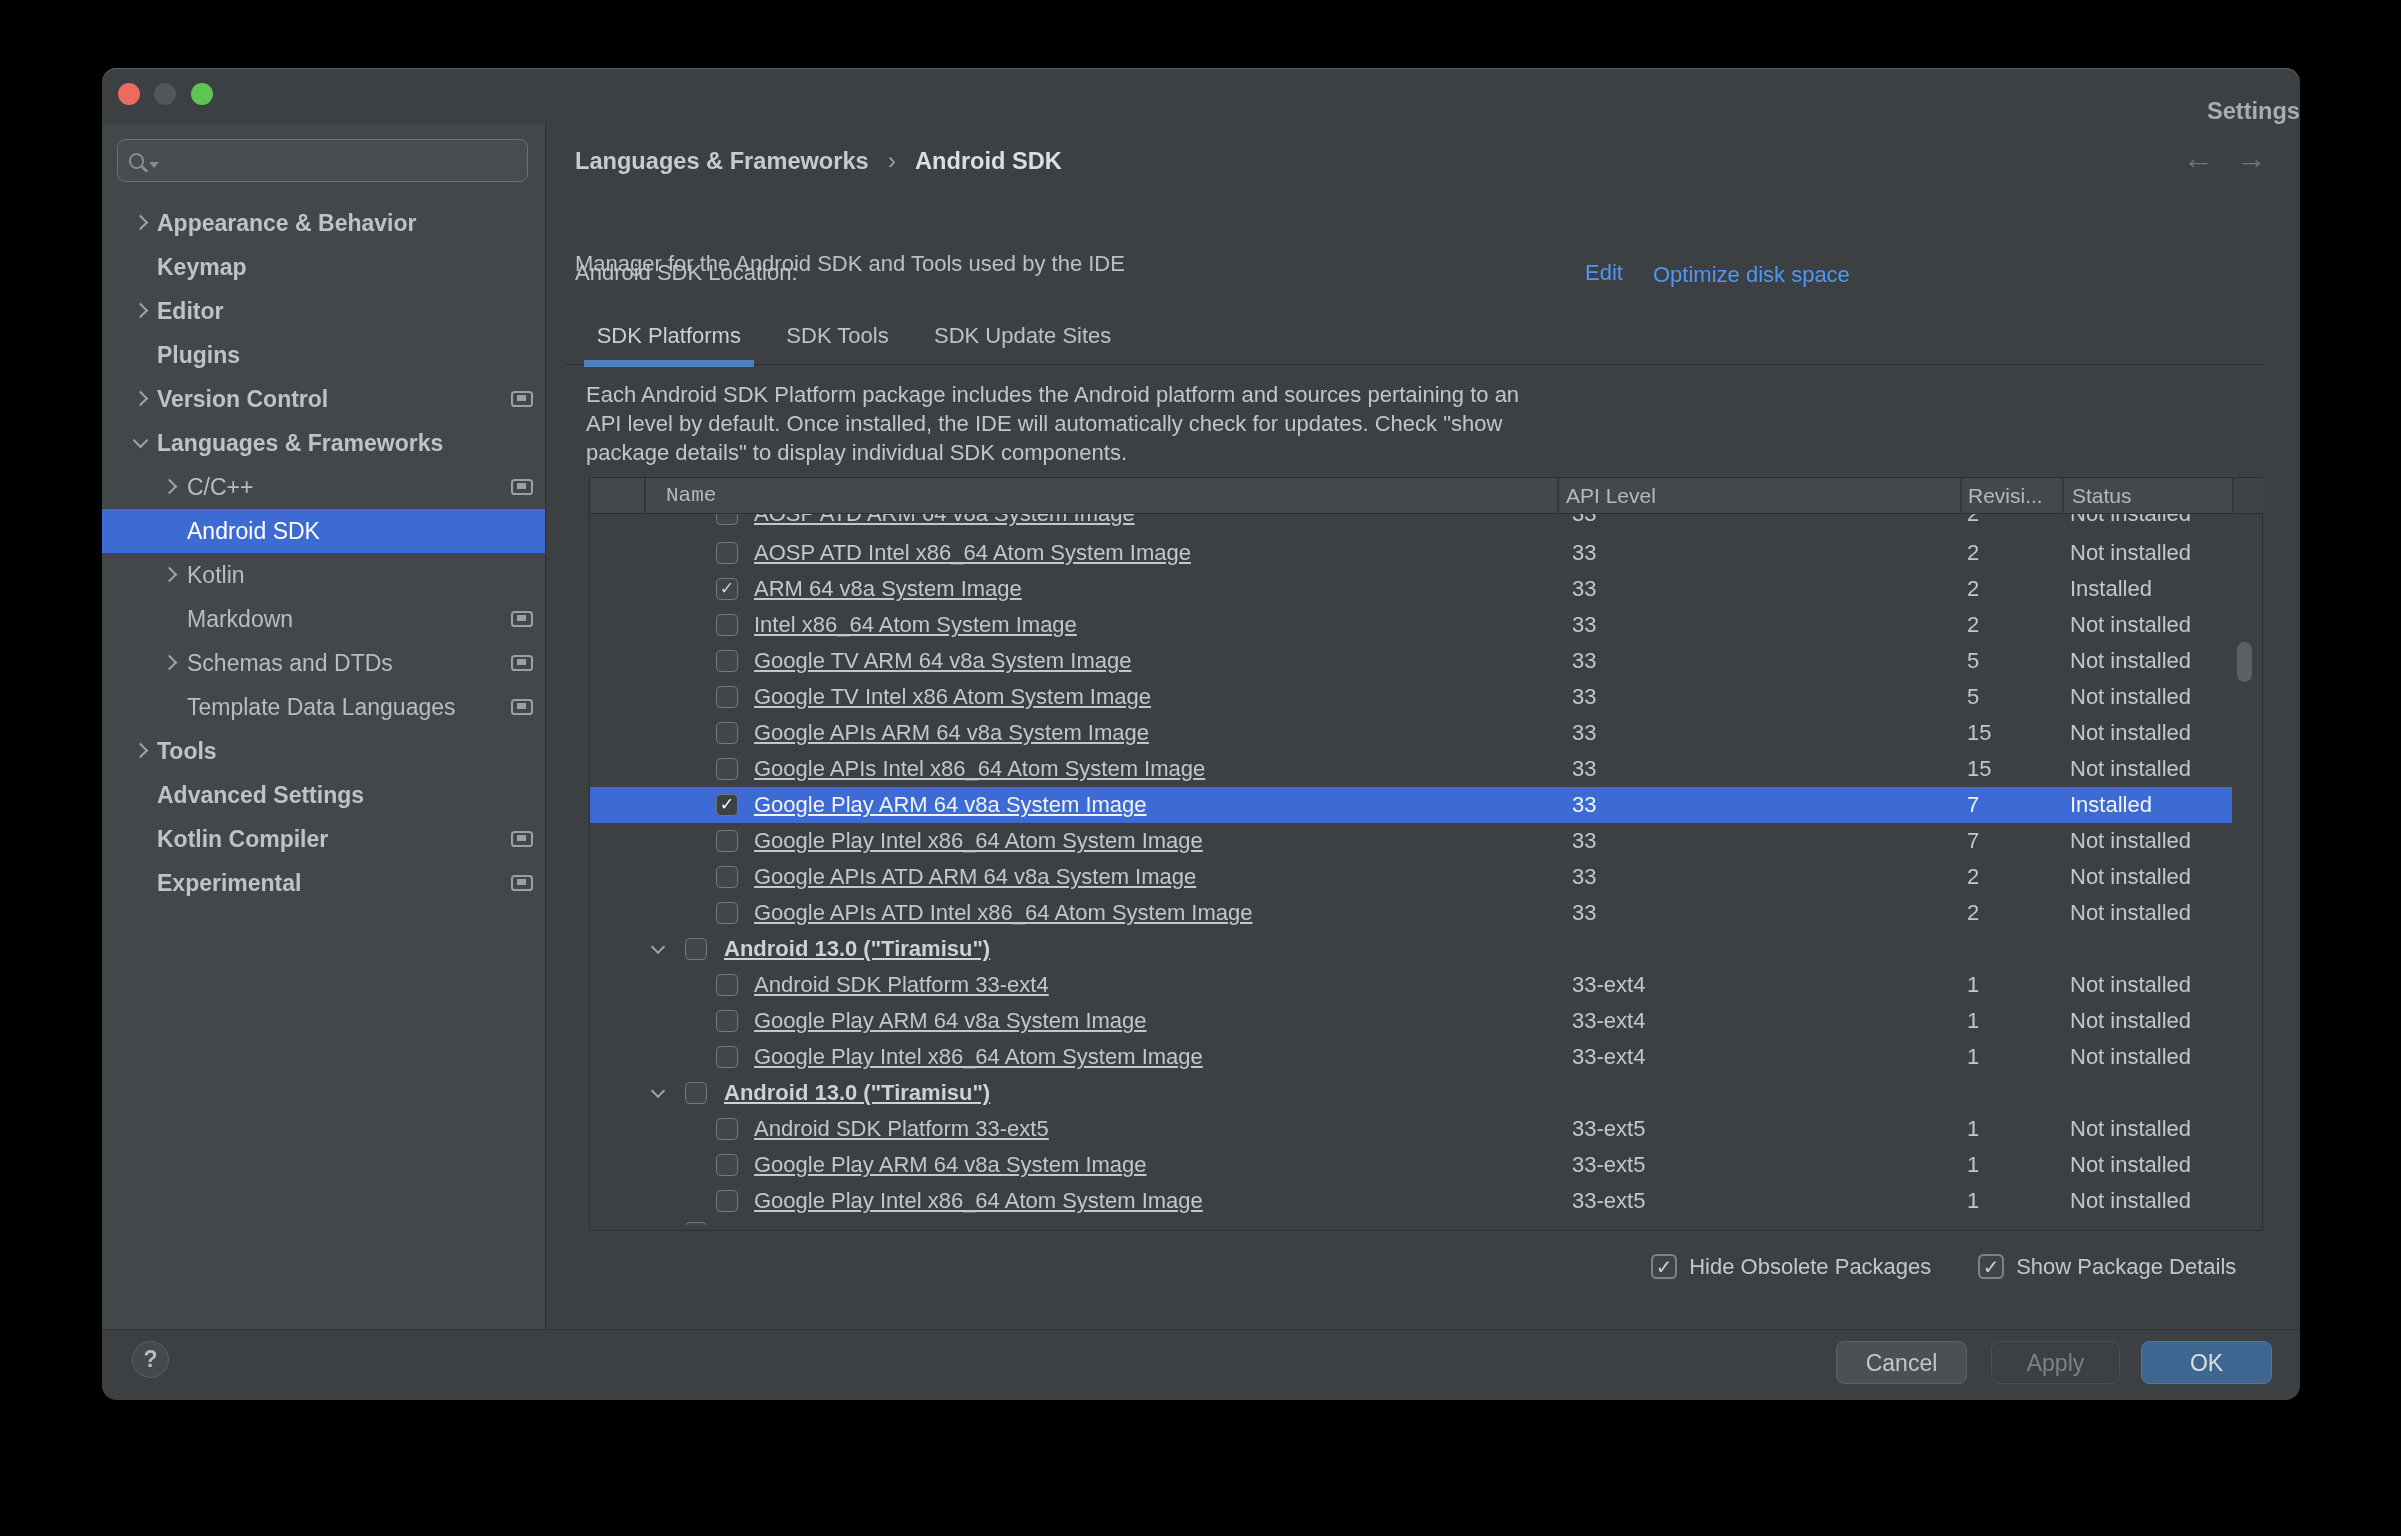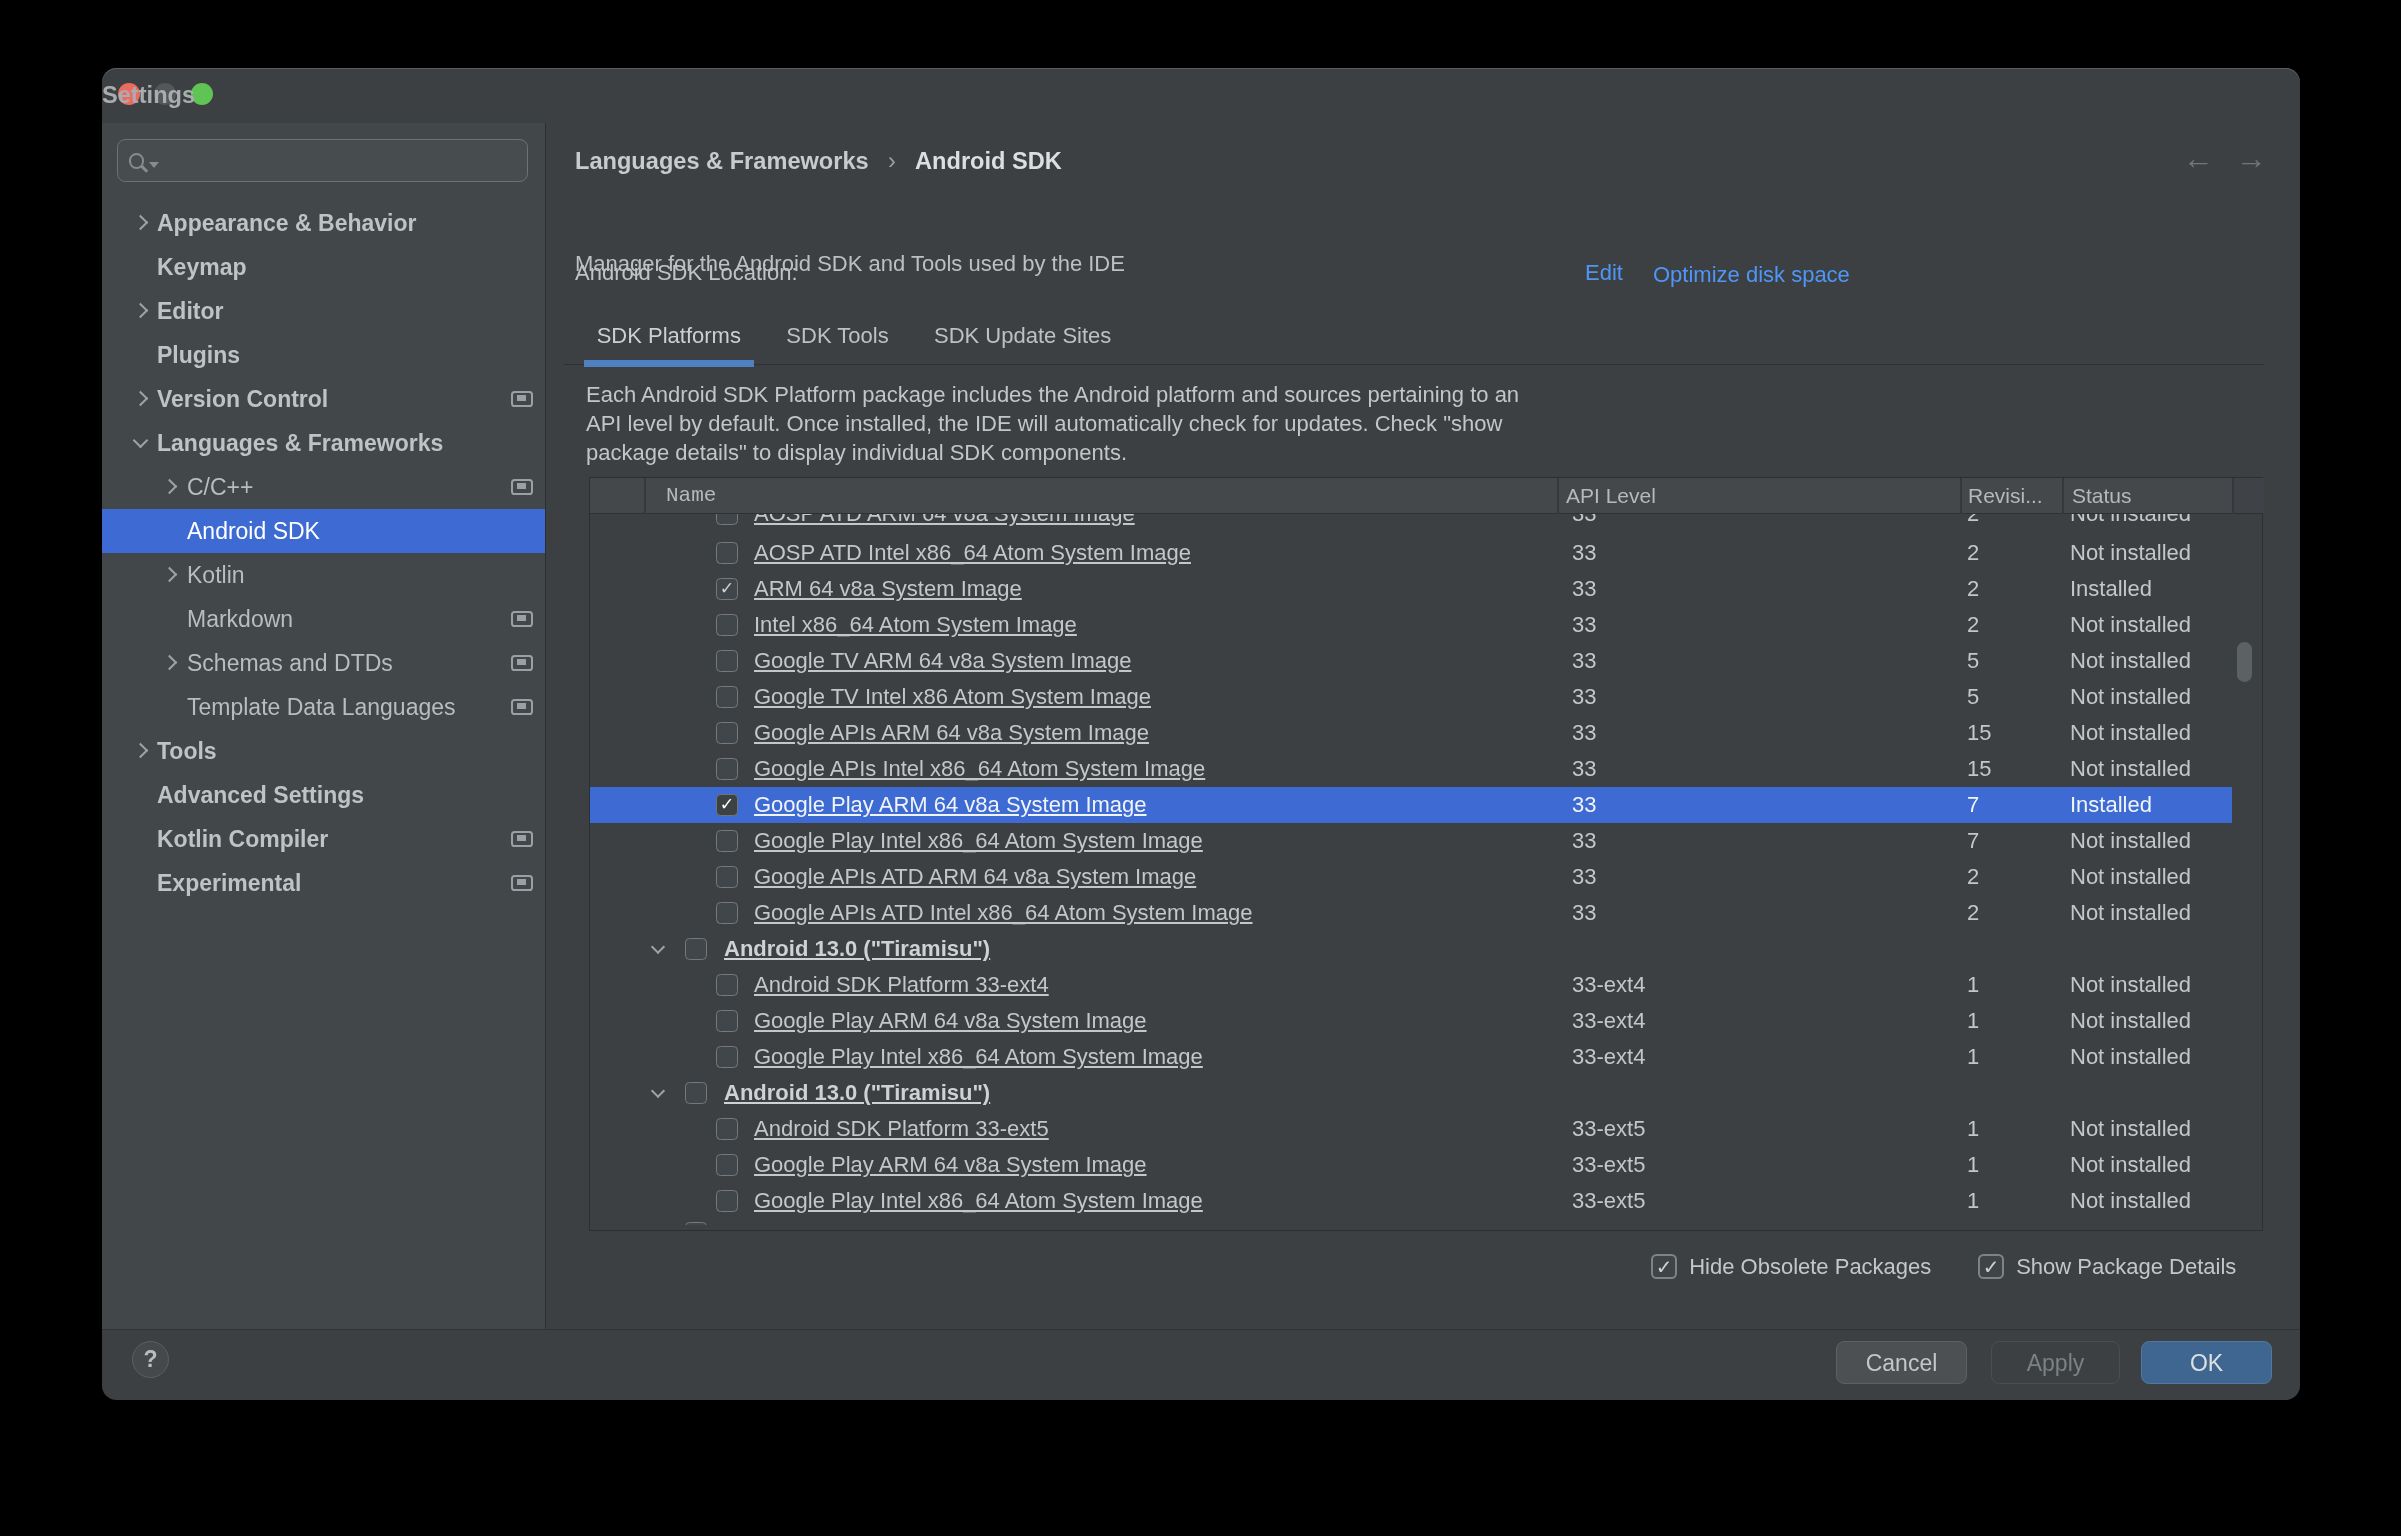--- a/index.html
+++ b/index.html
@@ -10,22 +10,22 @@
   }
   .window{ position:absolute; left:102px; top:68px; width:2198px; height:1332px;
     background:var(--winbg); border-radius:14.5px; overflow:hidden;
     box-shadow:inset 0 0.9px 0 #5a5e61; }
 
   
   .titlebar{ position:absolute; left:0; top:0; width:100%; height:55px; }
   .traffic{ position:absolute; left:15.5px; top:14.5px; display:flex; gap:14.5px; }
   .tl{ width:22px; height:22px; border-radius:50%; }
   .tl.red{ background:#ec6a5e; } .tl.gray{ background:#53575a; } .tl.green{ background:#5fc454; }
-  .win-title{ position:absolute; left:0; top:0; width:100%; height:55px; line-height:55px;
-    text-align:left; font-size:23.6px; font-weight:700; color:#a9adb0; }
+  .win-title{ position:absolute; left:0; top:16px; width:100%; height:55px; line-height:55px;
+    text-align:right; font-size:23.6px; font-weight:700; color:#a9adb0; }
 
   
   .sidebar{ position:absolute; left:0; top:55px; width:444px; height:1206px;
     background:var(--sidebg); border-right:1.8px solid #2c2f32; }
   .searchbox{ position:absolute; left:14.5px; top:16.4px; width:411px; height:43px;
     border:1.8px solid #6d7275; border-radius:8.2px; background:#474c4f; display:flex; align-items:center; padding-left:11px; gap:4.5px;}
   .search-input{ background:transparent; border:none; outline:none; flex:1; height:100%; color:#c9cdcf; font-size:22px; font-family:inherit;}
   .mag{ width:15.5px; height:15.5px; border:2.7px solid #878c8f; border-radius:50%; position:relative; }
   .mag::after{ content:""; position:absolute; width:2.7px; height:8.2px; background:#878c8f; right:-3.6px; bottom:-6.4px; transform:rotate(-45deg); }
   .caret{ width:0; height:0; border-left:5.5px solid transparent; border-right:5.5px solid transparent; border-top:6.4px solid #878c8f; margin-top:7.3px;}

